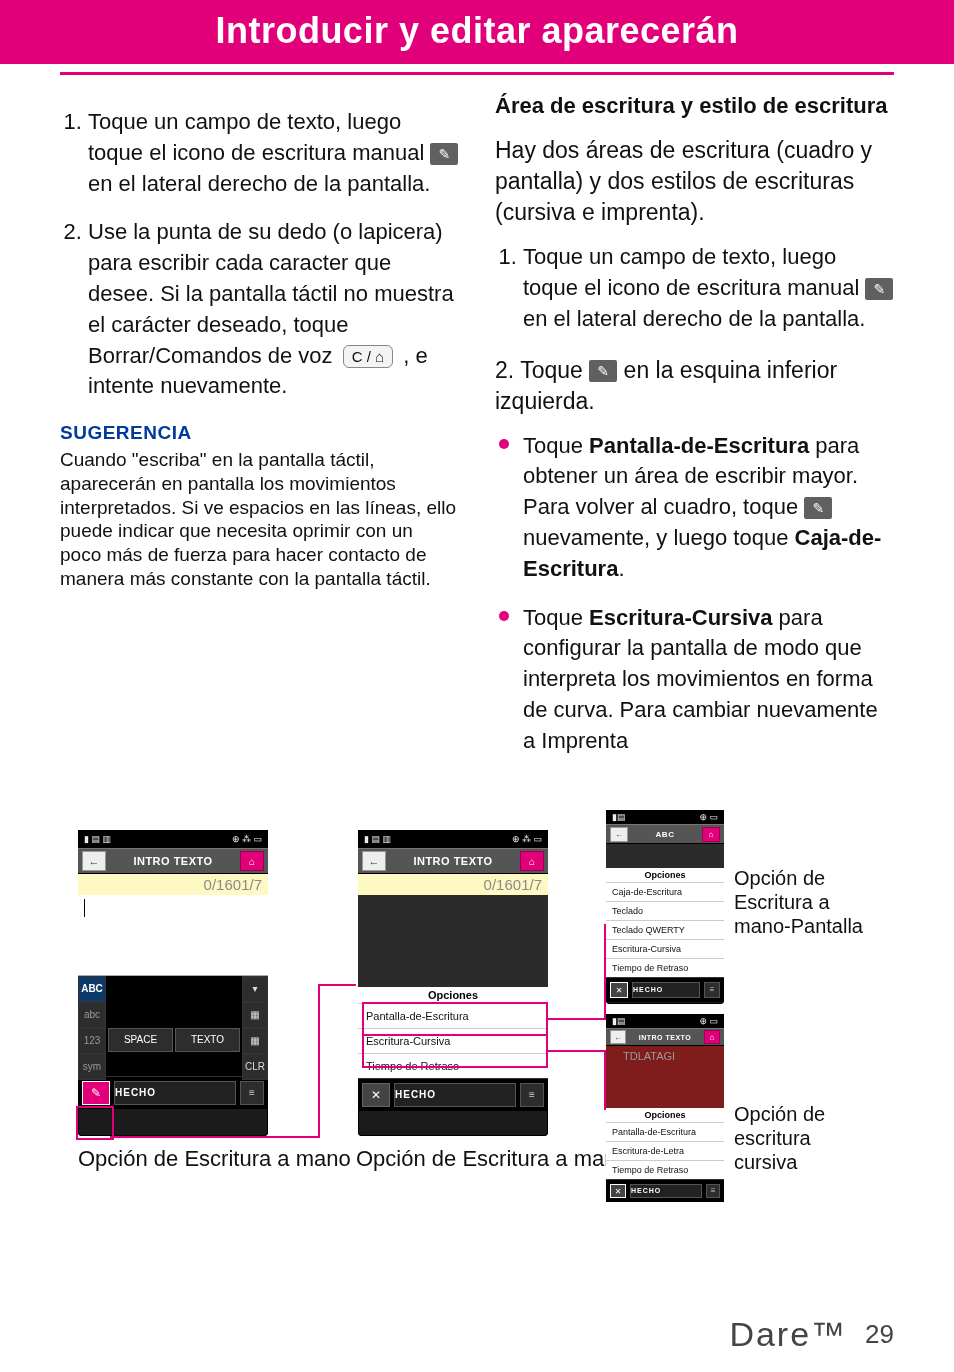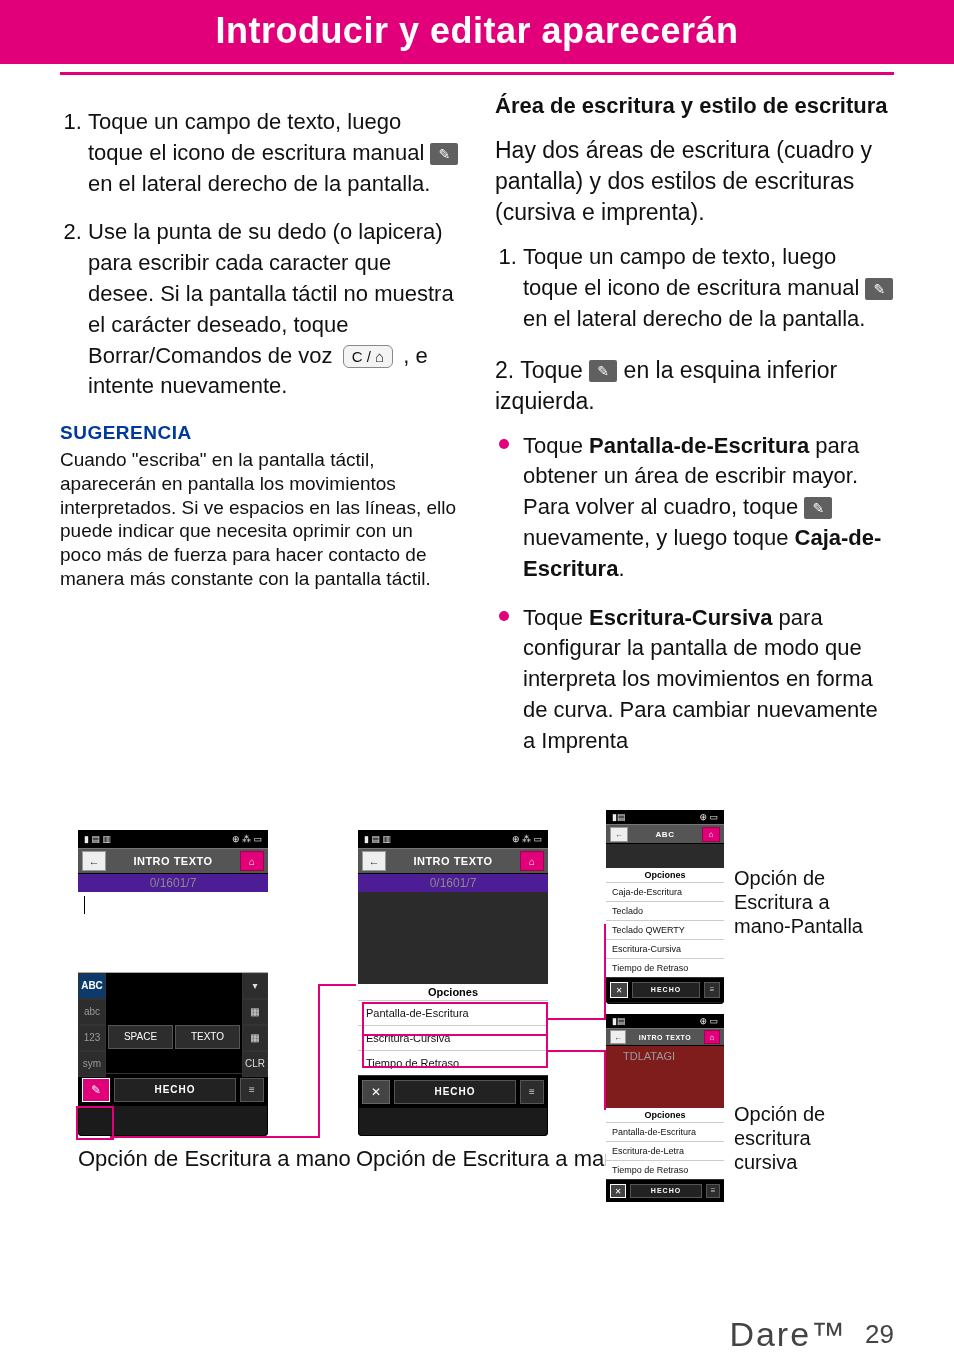--- a/index.html
+++ b/index.html
@@ -20,33 +20,33 @@
   .bul li{position:relative;padding-left:28px;font-size:22px;line-height:1.4;margin-bottom:18px}
   .bul li:before{content:"";position:absolute;left:4px;top:8px;width:10px;height:10px;background:#e2007a;border-radius:50%}
   b{font-weight:bold}
   .figs{position:absolute;left:60px;top:830px;width:834px;height:420px}
   .phone{position:absolute;background:#1b1b1b;border-radius:4px;box-shadow:inset 0 0 0 1px #000}
   .status{height:18px;background:#000;display:flex;align-items:center;justify-content:space-between;padding:0 6px;color:#eee;font-size:9px}
   .intro-bar{background:#555;display:flex;align-items:center;justify-content:space-between;height:24px;padding:0 4px;border-top:1px solid #777;border-bottom:1px solid #000}
   .intro-bar .back{width:22px;height:18px;background:#eee;border:1px solid #999;display:flex;align-items:center;justify-content:center;font-size:11px;color:#333}
   .intro-bar .label{color:#fff;font-size:11px;font-weight:bold;letter-spacing:.5px}
   .intro-bar .home{width:22px;height:18px;background:#e2007a;border:1px solid #a00050;display:flex;align-items:center;justify-content:center;color:#fff;font-size:10px}
-  .count-bar{background:#4c1d95;color:#8a8a8a;font-size:12px;display:flex;justify-content:center;padding:2px 6px}
+  .count-bar{background:#fef9c3;color:#8a8a8a;font-size:15px;display:flex;justify-content:flex-end;padding:2px 6px}
   .txt-area{background:#fff;height:80px;border-bottom:1px solid #aaa;position:relative}
   .mode-col{position:absolute;left:0;top:0;width:28px}
   .mode-col div{height:24px;line-height:24px;text-align:center;font-size:10px;border:1px solid #333;background:#2d2d2d;color:#999}
   .mode-col div.active{background:#0b3a6b;color:#fff;font-weight:bold}
   .right-col{position:absolute;right:0;top:0;width:26px}
   .right-col div{height:24px;border:1px solid #333;background:#2d2d2d;color:#ddd;text-align:center;font-size:10px;line-height:24px}
   .kb-section{height:100px;background:#000;position:relative}
   .space-row{position:absolute;left:30px;right:28px;top:52px;display:flex;gap:2px}
   .space-row div{flex:1;height:22px;line-height:22px;text-align:center;font-size:10px;color:#fff;background:#2d2d2d;border:1px solid #555}
   .done-row{height:28px;background:#000;display:flex;align-items:center;padding:2px 4px;gap:4px;border-top:1px solid #333}
   .done-row .pen-btn{width:26px;height:22px;background:#e2007a;border:1px solid #fff;display:flex;align-items:center;justify-content:center;color:#fff;font-size:12px}
-  .done-row .hecho{flex:1;height:22px;background:#222;color:#fff;text-align:center;line-height:22px;font-size:10px;font-weight:bold;letter-spacing:1px;border:1px solid #555}
+  .done-row .hecho{flex:1;height:22px;background:#222;color:#fff;line-height:22px;font-size:10px;font-weight:bold;letter-spacing:1px;border:1px solid #555}
   .done-row .opts{width:22px;height:22px;background:#2d2d2d;border:1px solid #555;color:#ccc;text-align:center;line-height:22px;font-size:10px}
   .opciones-head{background:#fff;color:#000;text-align:center;font-size:11px;font-weight:bold;padding:2px 0}
   .opt-list div{background:#fff;border-top:1px solid #ccc;font-size:11px;padding:6px 8px;color:#111}
   .highlight{position:absolute;border:2px solid #e2007a;pointer-events:none}
   .caption{position:absolute;font-size:22px;color:#111}
   .side-label{position:absolute;font-size:20px;color:#111;line-height:1.2}
   .footer{position:absolute;bottom:18px;right:60px;display:flex;align-items:center;gap:18px}
   .logo{font-family:Liberation Sans, sans-serif;font-size:34px;letter-spacing:2px;color:#444;font-weight:300}
   .pageno{font-size:26px;color:#444}
   .small-phone .status{height:14px}

